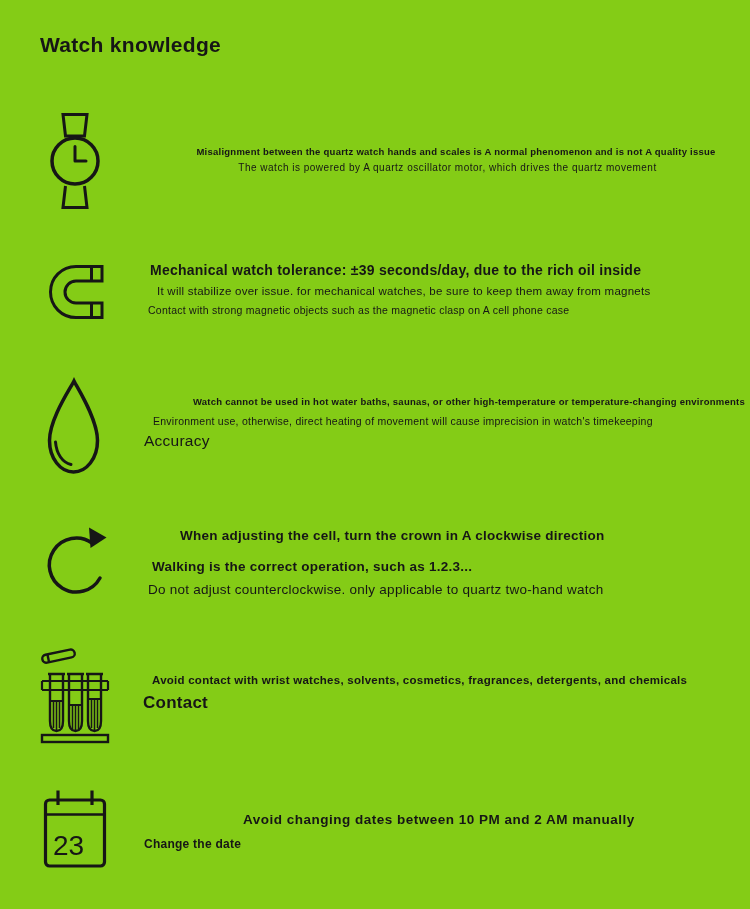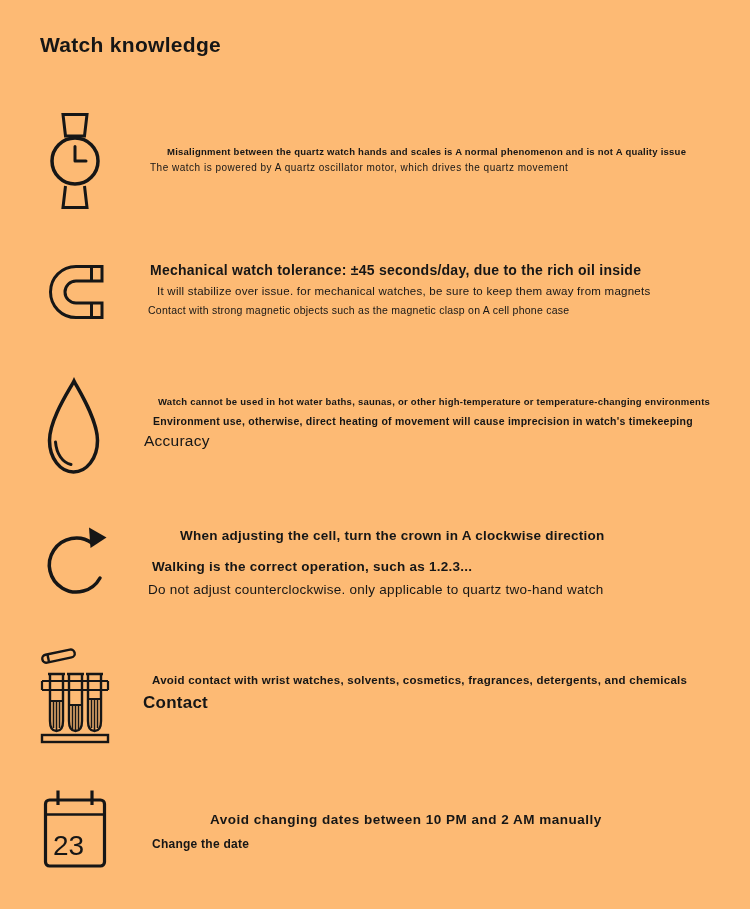--- a/index.html
+++ b/index.html
@@ -1,18 +1,18 @@
 <!DOCTYPE html>
 <html><head>
 <meta charset="utf-8">
 <style>
   * { margin:0; padding:0; box-sizing:border-box; }
   html,body { background:#ffffff; }
   body { font-family:"Liberation Sans","DejaVu Sans",sans-serif; color:#161616; }
-  .page { position:relative; width:750px; height:909px; background:#fdba74; overflow:hidden; }
+  .page { position:relative; width:750px; height:909px; background:#84cc16; overflow:hidden; }
   .title { position:absolute; left:40px; top:33px; font-size:21px; font-weight:700; letter-spacing:.3px; }
   .icon { position:absolute; }
   .textcol { position:absolute; left:140px; width:605px; }
   .ln { display:block; letter-spacing:.25px; white-space:nowrap; color:#161616; }
   svg { display:block; }
 </style>
 </head>
 <body>
 
 <div class="page">
@@ -23,54 +23,54 @@
     <div class="icon" style="left:45px;top:112px;">
       <svg width="60" height="98" viewBox="0 0 60 98">
         <g fill="none" stroke="#161616" stroke-width="3">
           <path d="M18 2.5 H42 L39.5 24 H20.5 Z"></path>
           <circle cx="30" cy="49" r="23" stroke-width="3.5"></circle>
           <path d="M30 49 V34.5 M30 49 H41" stroke-linecap="round"></path>
           <path d="M20.5 74 L18 95.5 H42 L39.5 74"></path>
         </g>
       </svg>
     </div>
-    <div class="textcol" style="top:146px;">
+    <div class="textcol" style="top:146px;text-align:center;">
       <span class="ln" style="font-size:9.5px;font-weight:700;margin-left:27px;">Misalignment between the quartz watch hands and scales is A normal phenomenon and is not A quality issue</span>
       <span class="ln" style="font-size:10px;font-weight:500;margin-left:10px;margin-top:5px;letter-spacing:.5px;">The watch is powered by A quartz oscillator motor, which drives the quartz movement</span>
     </div>
   </div>
 
   <div>
     <div class="icon" style="left:48px;top:262px;">
       <svg width="57" height="60" viewBox="0 0 57 60">
         <g fill="none" stroke="#161616" stroke-width="3">
           <path d="M54 4.5 H28 C13.8 4.5 2.5 15.8 2.5 30 C2.5 44.2 13.8 55.5 28 55.5 H54 V41 H28 C21.9 41 17 36.1 17 30 C17 23.9 21.9 19 28 19 H54 Z"></path>
           <path d="M43.5 4.5 V19 M43.5 41 V55.5"></path>
         </g>
       </svg>
     </div>
     <div class="textcol" style="top:262px;">
-      <span class="ln" style="font-size:14px;font-weight:700;margin-left:10px;">Mechanical watch tolerance: ±45 seconds/day, due to the rich oil inside</span>
+      <span class="ln" style="font-size:14px;font-weight:700;margin-left:10px;">Mechanical watch tolerance: ±39 seconds/day, due to the rich oil inside</span>
       <span class="ln" style="font-size:11.5px;font-weight:500;margin-left:17px;margin-top:7px;">It will stabilize over issue. for mechanical watches, be sure to keep them away from magnets</span>
       <span class="ln" style="font-size:10.5px;font-weight:500;margin-left:8px;margin-top:7px;">Contact with strong magnetic objects such as the magnetic clasp on A cell phone case</span>
     </div>
   </div>
 
   <div>
     <div class="icon" style="left:42px;top:377px;">
       <svg width="63" height="100" viewBox="0 0 63 100">
         <g fill="none" stroke="#161616">
           <path stroke-width="3.5" d="M32 4 C 28 12 7.5 42 7.5 63.5 C 7.5 81.5 18.5 95 31.5 95 C 44.5 95 55.5 81.5 55.5 63.5 C 55.5 42 36 12 32 4 Z"></path>
           <path stroke-width="3" stroke-linecap="round" d="M13.5 65 C 14.5 77 20.5 85.5 29 87.5"></path>
         </g>
       </svg>
     </div>
     <div class="textcol" style="top:396px;">
-      <span class="ln" style="font-size:9.5px;font-weight:600;margin-left:18px;">Watch cannot be used in hot water baths, saunas, or other high-temperature or temperature-changing environments</span>
-      <span class="ln" style="font-size:10.5px;font-weight:700;margin-left:13px;margin-top:8px;">Environment use, otherwise, direct heating of movement will cause imprecision in watch's timekeeping</span>
+      <span class="ln" style="font-size:9.5px;font-weight:600;margin-left:18px;text-align:right;">Watch cannot be used in hot water baths, saunas, or other high-temperature or temperature-changing environments</span>
+      <span class="ln" style="font-size:10.5px;font-weight:400;margin-left:13px;margin-top:8px;">Environment use, otherwise, direct heating of movement will cause imprecision in watch's timekeeping</span>
       <span class="ln" style="font-size:15.5px;font-weight:400;margin-left:4px;margin-top:5px;">Accuracy</span>
     </div>
   </div>
 
   <div>
     <div class="icon" style="left:45px;top:518px;">
       <svg width="65" height="85" viewBox="0 0 65 85">
         <path d="M47 25 A 27 27 0 1 0 55 60" fill="none" stroke="#161616" stroke-width="3.5" stroke-linecap="round"></path>
         <path d="M44 9.5 L61.5 19.5 L45.5 30 Z" fill="#161616"></path>
       </svg>
@@ -113,18 +113,18 @@
         <g fill="none" stroke="#161616">
           <rect x="3.5" y="12" width="59" height="66" rx="4" stroke-width="3.2"></rect>
           <line x1="3.5" y1="26.5" x2="62.5" y2="26.5" stroke-width="2.6"></line>
           <line x1="16" y1="2.5" x2="16" y2="17" stroke-width="3.2"></line>
           <line x1="50" y1="2.5" x2="50" y2="17" stroke-width="3.2"></line>
         </g>
         <text x="11" y="67" font-size="28" font-weight="400" fill="#161616">23</text>
       </svg>
     </div>
     <div class="textcol" style="top:812px;">
-      <span class="ln" style="font-size:13.5px;font-weight:700;margin-left:70px;letter-spacing:.5px;">Avoid changing dates between 10 PM and 2 AM manually</span>
-      <span class="ln" style="font-size:12px;font-weight:700;margin-left:12px;margin-top:10px;">Change the date</span>
+      <span class="ln" style="font-size:13.5px;font-weight:700;margin-left:103px;letter-spacing:.5px;">Avoid changing dates between 10 PM and 2 AM manually</span>
+      <span class="ln" style="font-size:12px;font-weight:700;margin-left:4px;margin-top:10px;">Change the date</span>
     </div>
   </div>
 
 </div>
 
 </body></html>

